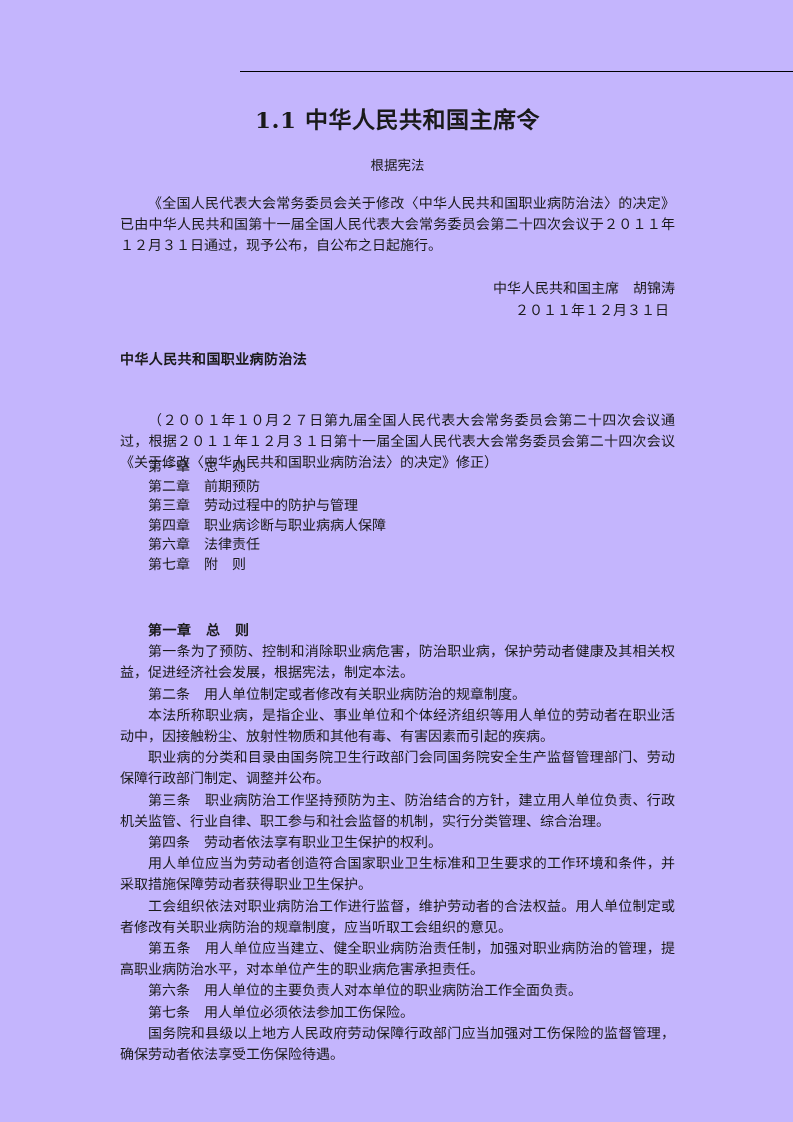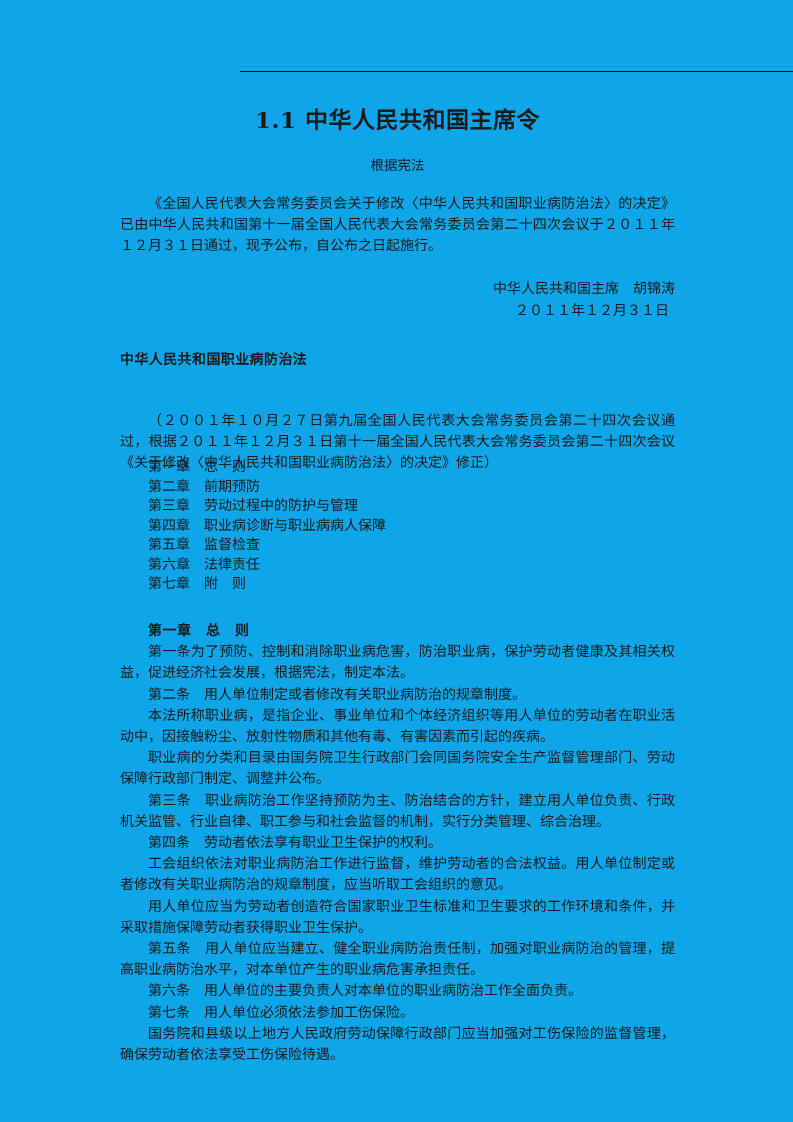--- a/index.html
+++ b/index.html
@@ -11,21 +11,21 @@
   body {
     font-family: "DejaVu Serif", "Liberation Serif", serif;
     color: #1a1a1a;
     -webkit-font-smoothing: antialiased;
   }
   .page {
     position: relative;
     width: 793px;
     height: 1122px;
     margin: 0 auto;
-    background: #0ea5e9;
+    background: #c4b5fd;
     overflow: hidden;
     box-sizing: border-box;
   }
   .content {
     position: absolute;
     left: 120px;
     top: 0;
     width: 555px;
   }
 
@@ -177,37 +177,36 @@
     <div class="block-enact">
       <p class="para">（２００１年１０月２７日第九届全国人民代表大会常务委员会第二十四次会议通过，根据２０１１年１２月３１日第十一届全国人民代表大会常务委员会第二十四次会议《关于修改〈中华人民共和国职业病防治法〉的决定》修正）</p>
     </div>
 
     <nav class="toc">
       <div id="toc-list">
           <p class="toc-item"><span class="ch-num">第一章</span><span class="ch-title">总　则</span></p>
           <p class="toc-item"><span class="ch-num">第二章</span><span class="ch-title">前期预防</span></p>
           <p class="toc-item"><span class="ch-num">第三章</span><span class="ch-title">劳动过程中的防护与管理</span></p>
           <p class="toc-item"><span class="ch-num">第四章</span><span class="ch-title">职业病诊断与职业病病人保障</span></p>
-          <p class="toc-item"><span class="ch-num">第五章</span><span class="ch-title">监督检查</span></p>
           <p class="toc-item"><span class="ch-num">第六章</span><span class="ch-title">法律责任</span></p>
           <p class="toc-item"><span class="ch-num">第七章</span><span class="ch-title">附　则</span></p>
         </div>
     </nav>
 
     <section class="chapter-block">
       <p class="chapter-heading">第一章　总　则</p>
       <div id="chapter-one-body">
           <p class="para">第一条为了预防、控制和消除职业病危害，防治职业病，保护劳动者健康及其相关权益，促进经济社会发展，根据宪法，制定本法。</p>
           <p class="para">第二条　用人单位制定或者修改有关职业病防治的规章制度。</p>
           <p class="para">本法所称职业病，是指企业、事业单位和个体经济组织等用人单位的劳动者在职业活动中，因接触粉尘、放射性物质和其他有毒、有害因素而引起的疾病。</p>
           <p class="para">职业病的分类和目录由国务院卫生行政部门会同国务院安全生产监督管理部门、劳动保障行政部门制定、调整并公布。</p>
           <p class="para">第三条　职业病防治工作坚持预防为主、防治结合的方针，建立用人单位负责、行政机关监管、行业自律、职工参与和社会监督的机制，实行分类管理、综合治理。</p>
           <p class="para">第四条　劳动者依法享有职业卫生保护的权利。</p>
+          <p class="para">用人单位应当为劳动者创造符合国家职业卫生标准和卫生要求的工作环境和条件，并采取措施保障劳动者获得职业卫生保护。</p>
           <p class="para">工会组织依法对职业病防治工作进行监督，维护劳动者的合法权益。用人单位制定或者修改有关职业病防治的规章制度，应当听取工会组织的意见。</p>
-          <p class="para">用人单位应当为劳动者创造符合国家职业卫生标准和卫生要求的工作环境和条件，并采取措施保障劳动者获得职业卫生保护。</p>
           <p class="para">第五条　用人单位应当建立、健全职业病防治责任制，加强对职业病防治的管理，提高职业病防治水平，对本单位产生的职业病危害承担责任。</p>
           <p class="para">第六条　用人单位的主要负责人对本单位的职业病防治工作全面负责。</p>
           <p class="para">第七条　用人单位必须依法参加工伤保险。</p>
           <p class="para">国务院和县级以上地方人民政府劳动保障行政部门应当加强对工伤保险的监督管理，确保劳动者依法享受工伤保险待遇。</p>
         </div>
     </section>
 
   </div>
 </div>
 

